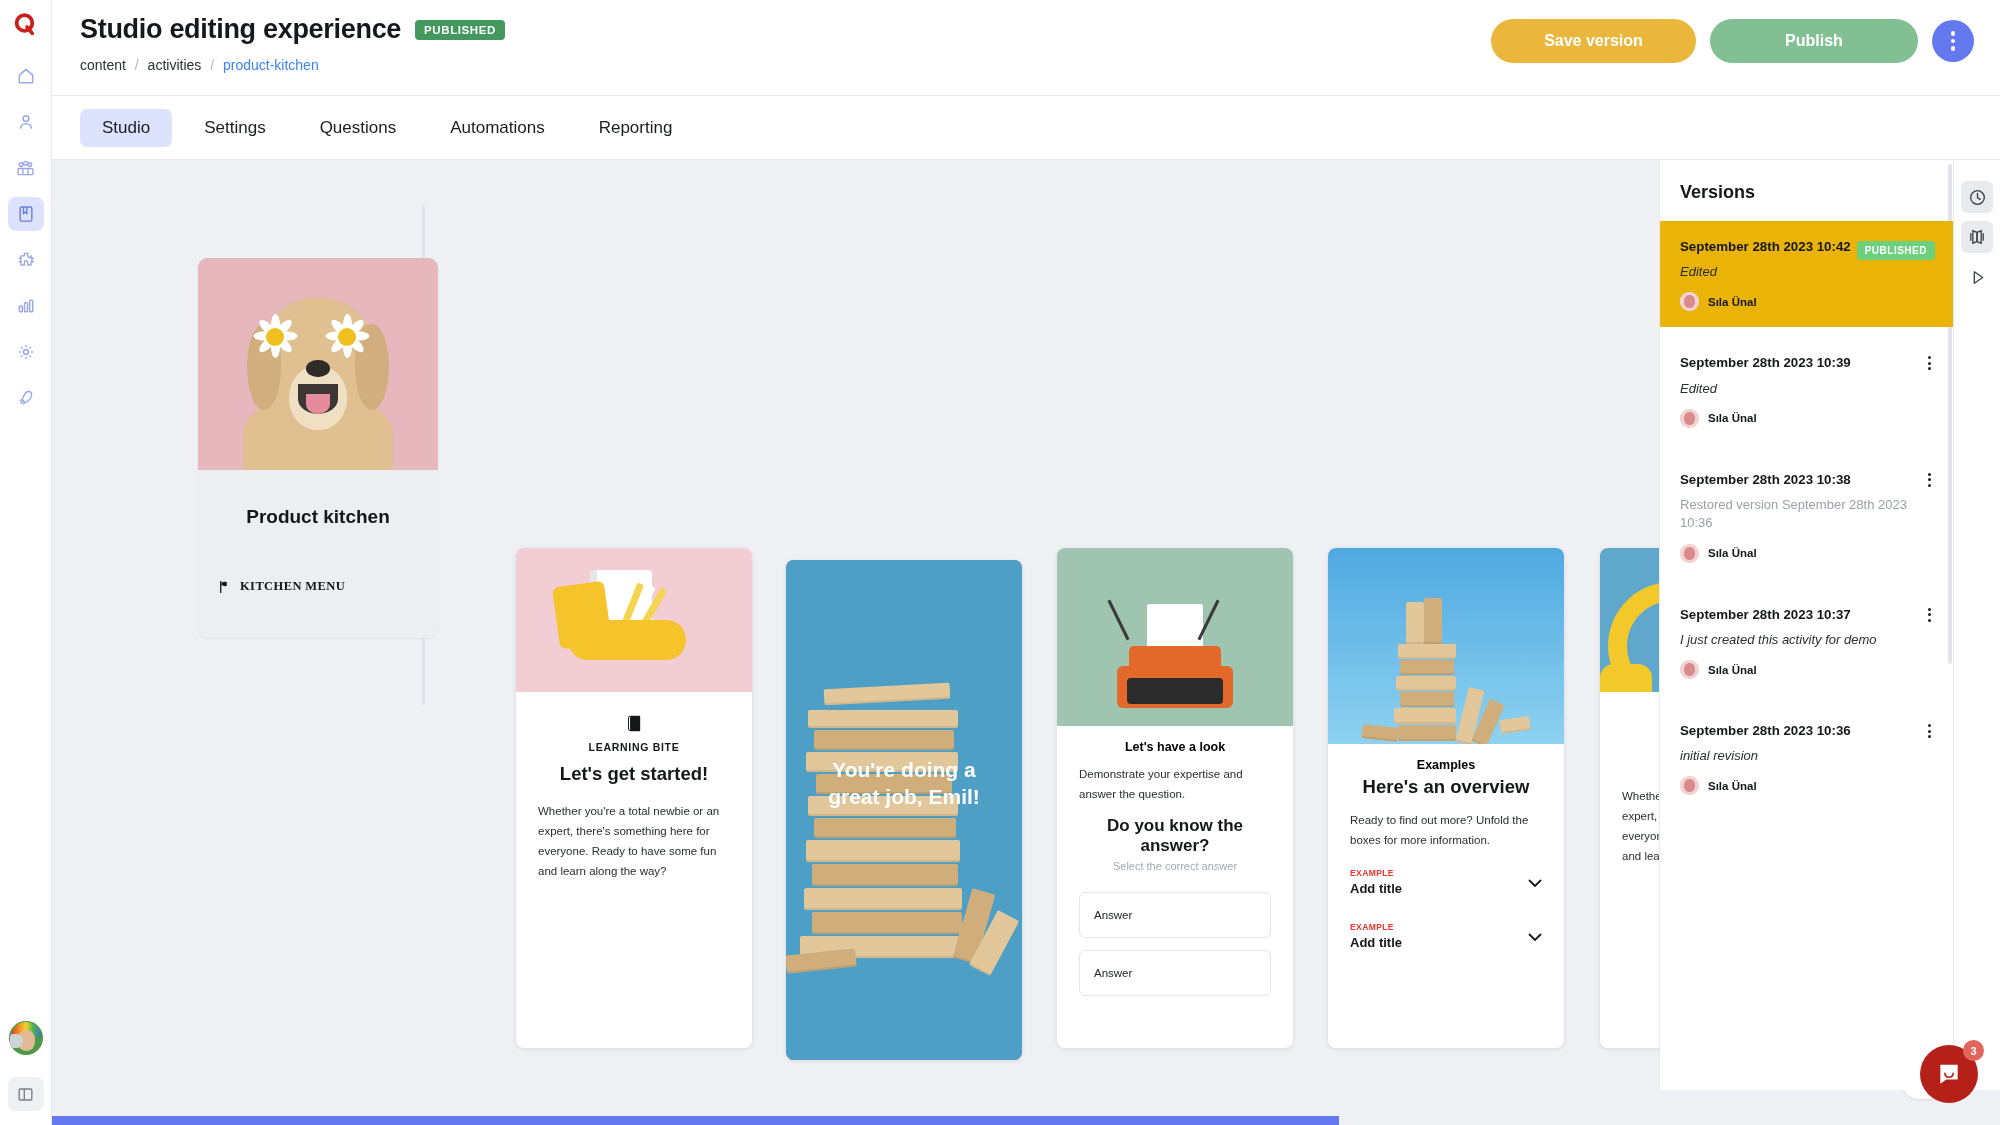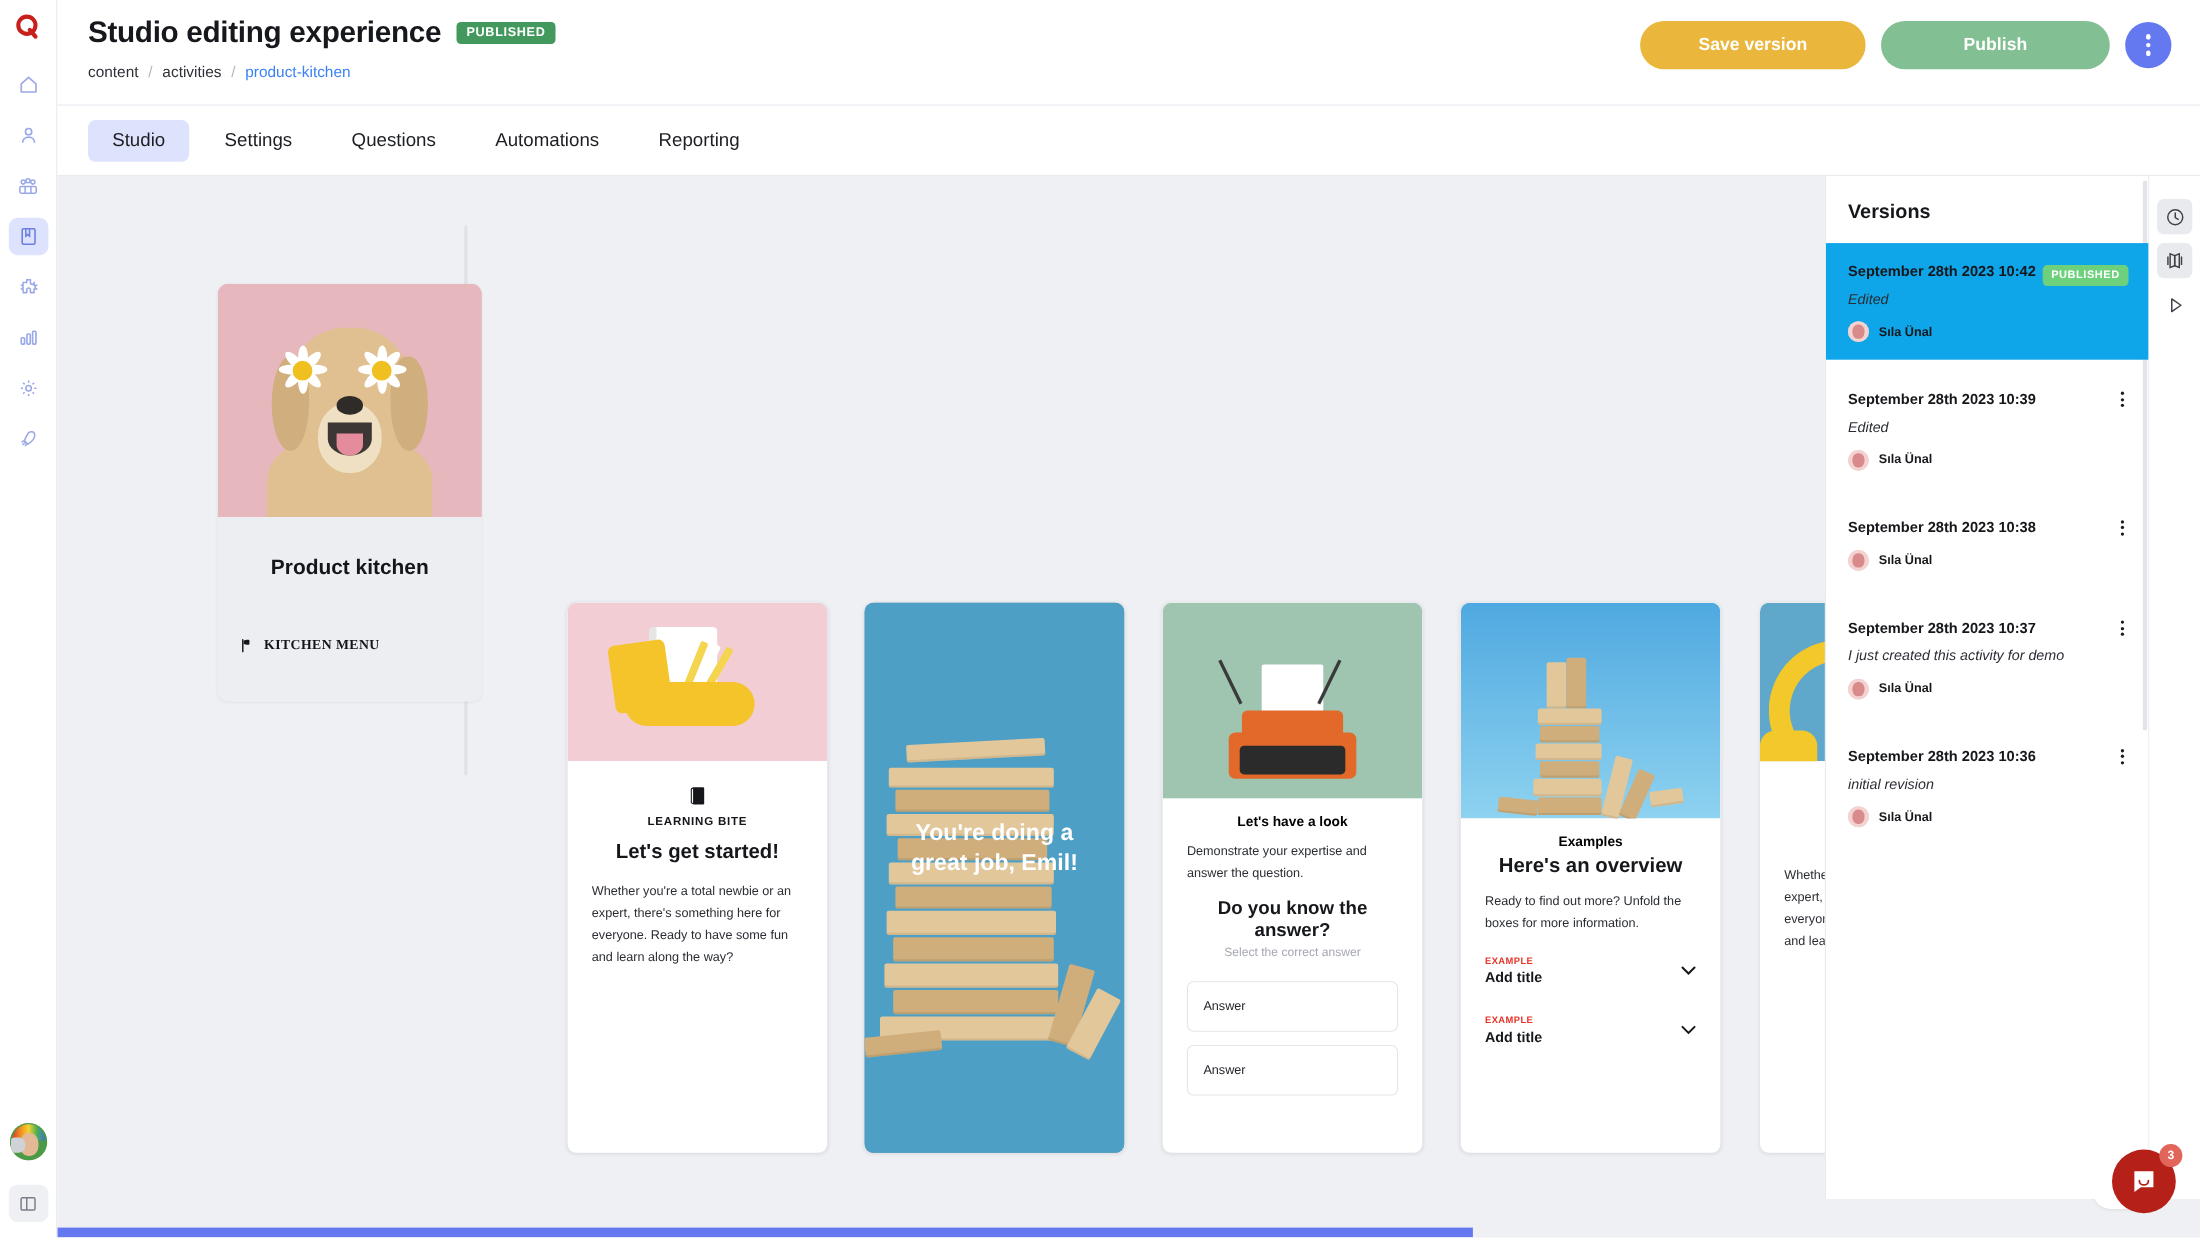--- a/index.html
+++ b/index.html
@@ -106,21 +106,21 @@
     font-size: 12.5px; font-weight: 700; letter-spacing: .4px; color: #14161a; font-family: Liberation Serif, serif;
   }
 
   
   .ccard {
     position: absolute; top: 388px; width: 236px; height: 500px;
     background: #fff; border-radius: 8px; overflow: hidden;
     box-shadow: 0 1px 4px rgba(20,22,26,.10);
   }
   .ccard.c1 { left: 464px; }
-  .ccard.c2 { left: 734px; background: #4e8fb0; }
+  .ccard.c2 { left: 734px; background: #4e8fb0; margin-top: 12px; }
   .ccard.c3 { left: 1005px; }
   .ccard.c4 { left: 1276px; }
   .ccard.c5 { left: 1548px; }
 
   .ccard-img { width: 100%; height: 144px; position: relative; overflow: hidden; }
   .ccard-body { padding: 16px 22px 0 22px; }
   .eyebrow-icon { display: flex; justify-content: center; margin-top: 6px; margin-bottom: 8px; }
   .eyebrow {
     text-align: center; font-size: 10.5px; font-weight: 800; letter-spacing: .7px; color: #15171b;
   }
@@ -169,21 +169,21 @@
   }
 
   
   .versions {
     position: absolute; right: 46px; top: 160px; width: 295px; height: 930px;
     background: #fff; border-left: 1px solid #e8eaef; border-right: 1px solid #e8eaef;
     padding: 22px 0 0 0; z-index: 6;
   }
   .versions-title { font-size: 18px; font-weight: 700; color: #15171b; padding: 0 20px 18px 20px; }
   .vitem { padding: 16px 20px 16px 20px; position: relative; }
-  .vitem.sel { background: #0ea5e9; }
+  .vitem.sel { background: #eab308; }
   .vdate {
     font-size: 13.3px; font-weight: 700; color: #15171b; line-height: 1.45;
     max-width: 195px;
   }
   .vnote { font-size: 13px; font-style: italic; color: #2a2d33; margin-top: 7px; line-height: 1.4; }
   .vnote.muted { font-style: normal; color: #9a9ea7; }
   .vuser { display: flex; align-items: center; gap: 9px; margin-top: 11px; }
   .vavatar {
     width: 19px; height: 19px; border-radius: 50%; overflow: hidden;
     background: #f0cfcf; flex: 0 0 19px; position: relative;
@@ -605,20 +605,21 @@
       </div>
     </div>
 
     <div class="vitem" style="margin-top:10px;">
       <div class="vdate">September 28th 2023 10:38</div>
       <div class="vkebab">
           <i></i>
           <i></i>
           <i></i>
         </div>
+      <div class="vnote muted">Restored version September 28th 2023 10:36</div>
       <div class="vuser">
         <div class="vavatar">
           <div style="position:absolute;inset:0;background:#f3d2d2;"></div>
           <div style="position:absolute;left:4px;top:3px;width:11px;height:13px;border-radius:45%;background:#d98b8b;"></div>
         </div>
         <span>Sıla Ünal</span>
       </div>
     </div>
 
     <div class="vitem" style="margin-top:10px;">

